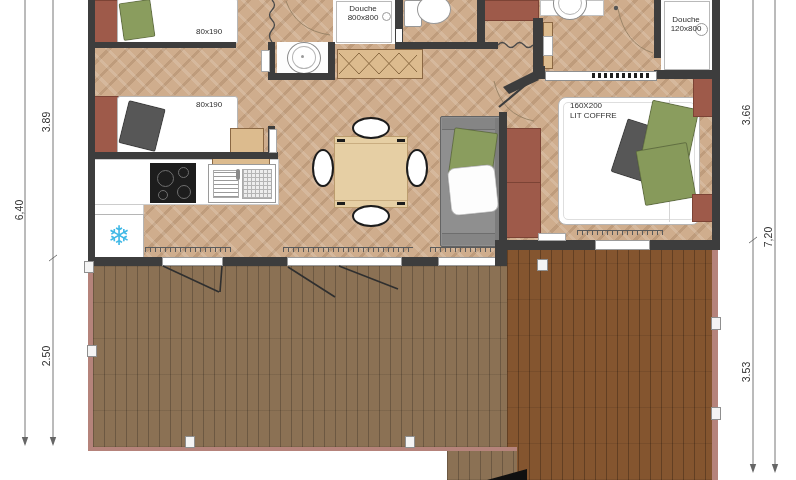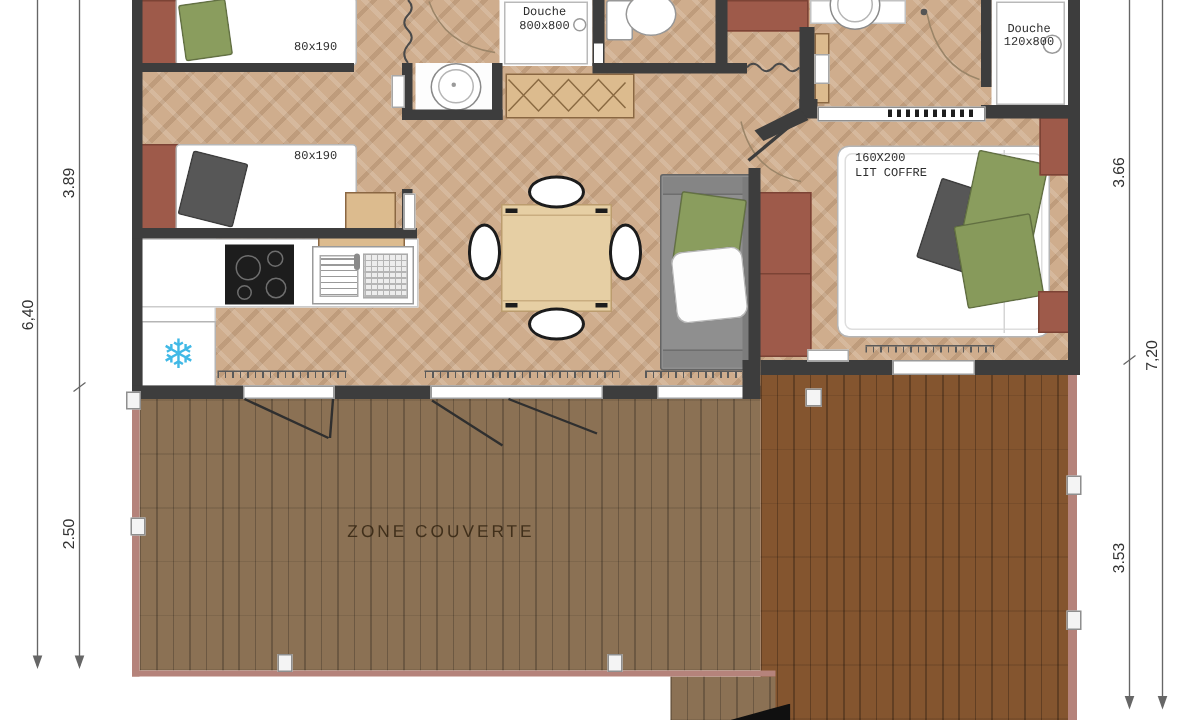--- a/index.html
+++ b/index.html
@@ -24,21 +24,21 @@
   .deckA{position:absolute;background-color:#8b7154;
     background-image:
       repeating-linear-gradient(90deg,rgba(0,0,0,.22) 0 1px,transparent 1px 11px),
       repeating-linear-gradient(0deg,rgba(0,0,0,.09) 0 1px,transparent 1px 36px);}
   .deckB{position:absolute;background-color:#84552f;
     background-image:
       repeating-linear-gradient(90deg,rgba(0,0,0,.26) 0 1px,transparent 1px 11px),
       repeating-linear-gradient(0deg,rgba(0,0,0,.09) 0 1px,transparent 1px 36px);}
   .edge{position:absolute;background:#b5837b;}
   
-  .lbl{position:absolute;color:#2e2e2e;font-size:8px;line-height:9px;font-family:Liberation Mono, monospace;}
+  .lbl{position:absolute;color:#2e2e2e;font-size:8px;line-height:9px;}
   .lbl-c{text-align:center;}
   .hatch{position:absolute;height:6px;border-top:1px solid #5a5a5a;
     background:repeating-linear-gradient(90deg,#5a5a5a 0 1px,transparent 1px 5px);
     background-size:100% 4px;background-repeat:no-repeat;}
   .checker{position:absolute;background:repeating-linear-gradient(90deg,#1e1e1e 0 3px,#fff 3px 6px);}
   .dim{position:absolute;width:40px;text-align:center;color:#333;font-size:10.5px;
     transform:rotate(-90deg);white-space:nowrap;}
   .zone{position:absolute;color:rgba(52,36,18,.85);font-size:11.5px;letter-spacing:2px;text-align:center;}
   svg{position:absolute;left:0;top:0;}
 </style>
@@ -187,21 +187,20 @@
     <span>120x800</span>
   </div>
 
   <div class="deckA" style="left:93px;top:266px;width:414px;height:181px;"></div>
   <div class="deckB" style="left:507px;top:250px;width:205px;height:230px;"></div>
   <div class="deckA" style="left:447px;top:451px;width:70px;height:29px;"></div>
   <div class="edge" style="left:88px;top:266px;width:5px;height:185px;"></div>
   <div class="edge" style="left:88px;top:447px;width:429px;height:4px;"></div>
   <div class="edge" style="left:712px;top:250px;width:6px;height:230px;"></div>
 
-  <div class="zone" style="left:219px;top:349px;width:150px;">ZONE COUVERTE</div>
 
   <div class="post" style="left:84px;top:261px;width:8px;height:10px;"></div>
   <div class="post" style="left:87px;top:345px;width:8px;height:10px;"></div>
   <div class="post" style="left:185px;top:436px;width:8px;height:10px;"></div>
   <div class="post" style="left:405px;top:436px;width:8px;height:10px;"></div>
   <div class="post" style="left:537px;top:259px;width:9px;height:10px;"></div>
   <div class="post" style="left:711px;top:317px;width:8px;height:11px;"></div>
   <div class="post" style="left:711px;top:407px;width:8px;height:11px;"></div>
 
   <div style="position:absolute;left:487px;top:469px;width:40px;height:11px;background:#101010;clip-path:polygon(0 100%,100% 0,100% 100%);"></div>

